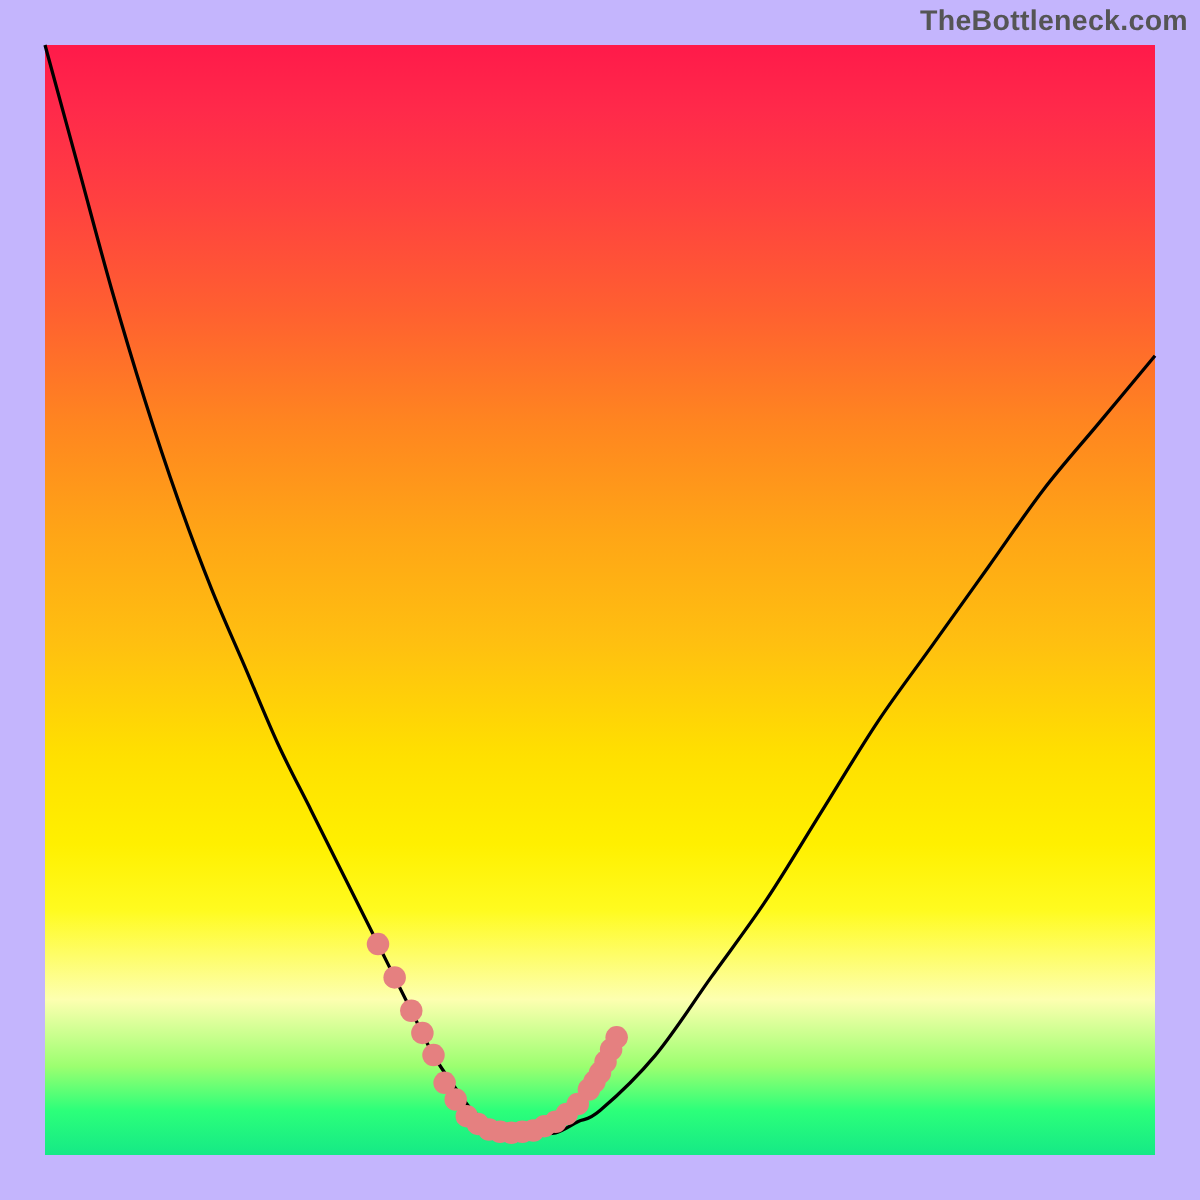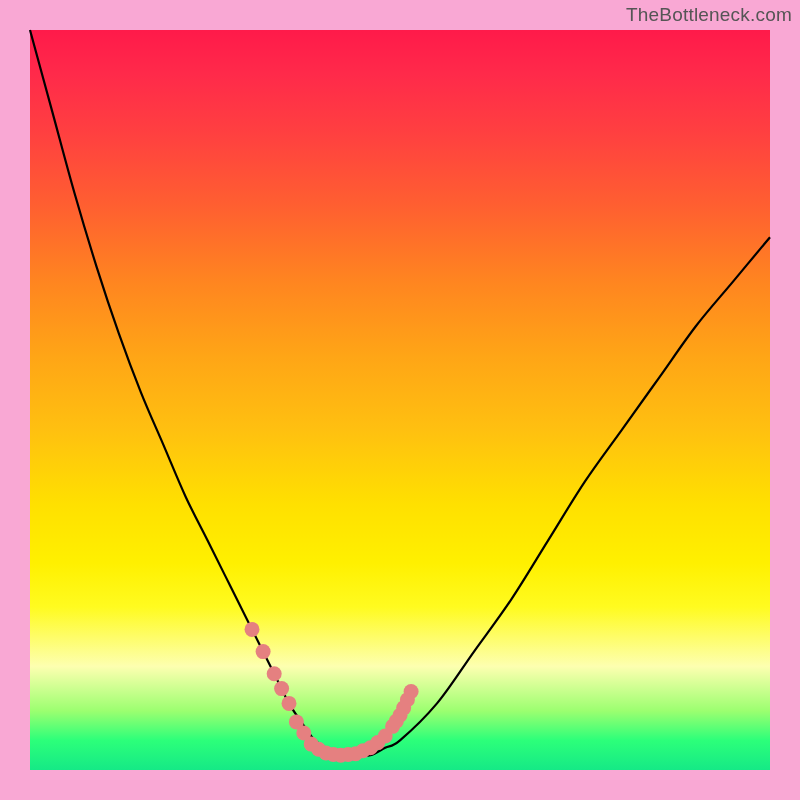--- a/index.html
+++ b/index.html
@@ -10,21 +10,22 @@
     background: #000;
     overflow: hidden;
     font-family: Arial, Helvetica, sans-serif;
   }
   .frame {
     position: absolute;
     left: 0;
     top: 0;
     width: 800px;
     height: 800px;
-    background: #f9a8d4;
+    background: #c4b5fd;
+    font-weight: bold;
   }
   .plot-area {
     position: absolute;
     left: 30px;
     top: 30px;
     width: 740px;
     height: 740px;
     
     background: linear-gradient(
       to bottom,

